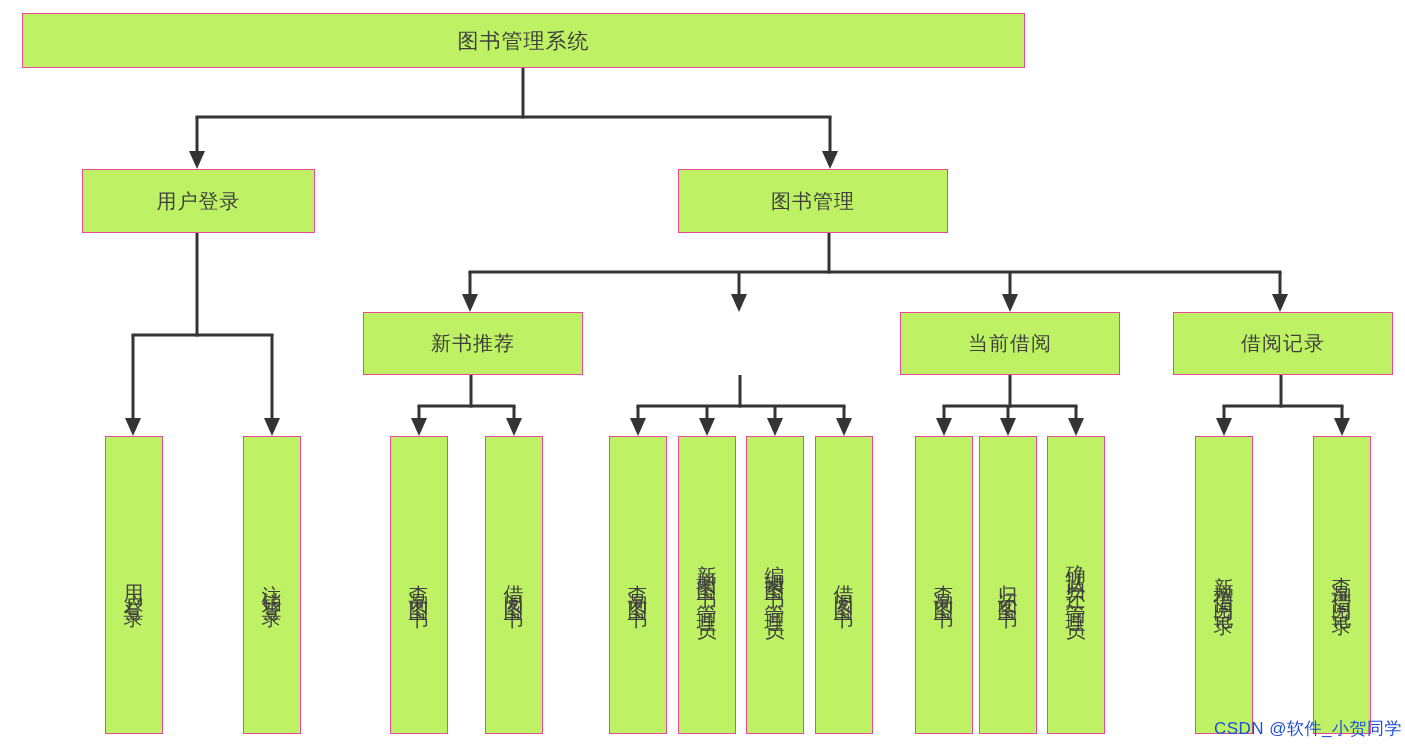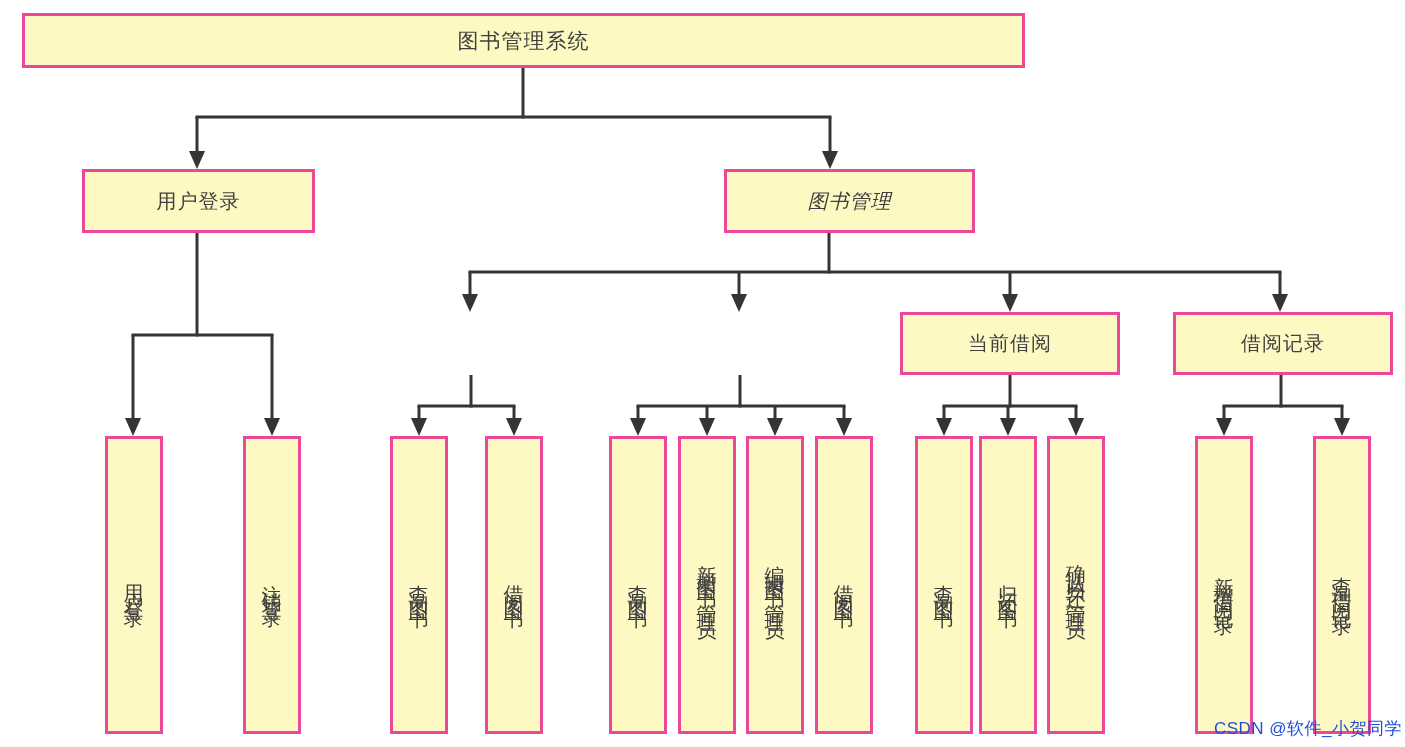--- a/index.html
+++ b/index.html
@@ -14,22 +14,22 @@
   svg.connectors {
     position: absolute;
     left: 0; top: 0;
     width: 1405px; height: 747px;
   }
   svg.connectors line { stroke: #343434; stroke-width: 3; }
   svg.connectors polygon { fill: #343434; stroke: none; }
   .node {
     position: absolute;
     box-sizing: border-box;
-    background: #fef9c3;
-    border: 3px solid #ec4899;
+    background: #bef264;
+    border: 1px solid #ec4899;
     color: #3f3f3f;
     display: flex;
     align-items: center;
     justify-content: center;
     font-size: 20px;
     letter-spacing: 1px;
     white-space: nowrap;
   }
   .node.root { font-size: 21px; }
   .node.leaf {
@@ -121,22 +121,23 @@
       <line x1="1224" y1="406" x2="1224" y2="420"></line>
       <polygon points="1216,418 1232,418 1224,436"></polygon>
       <line x1="1342" y1="406" x2="1342" y2="420"></line>
       <polygon points="1334,418 1350,418 1342,436"></polygon>
     </g>
   </svg>
 
   <div class="node root" style="left:22px; top:13px; width:1003px; height:55px;">图书管理系统</div>
 
   <div class="node" style="left:82px; top:169px; width:233px; height:64px;">用户登录</div>
-  <div class="node" style="left:724px; top:169px; width:251px; height:64px;font-style:italic;">图书管理</div>
+  <div class="node" style="left:678px; top:169px; width:270px; height:64px;">图书管理</div>
 
+  <div class="node" style="left:363px; top:312px; width:220px; height:63px;">新书推荐</div>
   <div class="node" style="left:900px; top:312px; width:220px; height:63px;">当前借阅</div>
   <div class="node" style="left:1173px; top:312px; width:220px; height:63px;">借阅记录</div>
 
   <div class="node leaf" style="left:105px; top:436px; width:58px; height:298px;">用户登录</div>
   <div class="node leaf" style="left:243px; top:436px; width:58px; height:298px;">注销登录</div>
 
   <div class="node leaf" style="left:390px; top:436px; width:58px; height:298px;">查询图书</div>
   <div class="node leaf" style="left:485px; top:436px; width:58px; height:298px;">借阅图书</div>
 
   <div class="node leaf" style="left:609px; top:436px; width:58px; height:298px;">查询图书</div>

